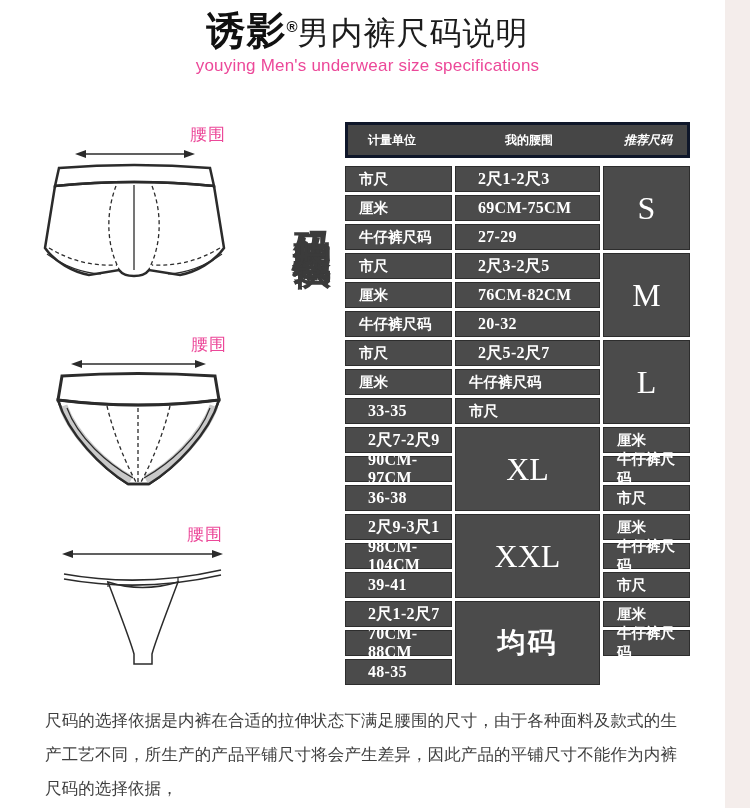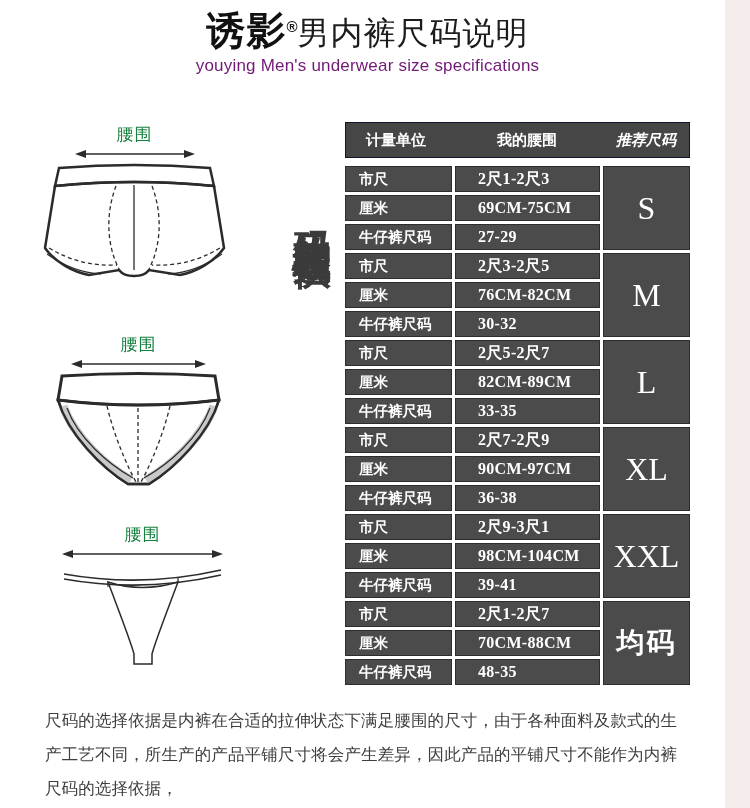--- a/index.html
+++ b/index.html
@@ -9,45 +9,45 @@
     overflow:hidden; font-family:"Liberation Sans", sans-serif; margin:0 auto;
   }
   .pink-band { position:absolute; right:0; top:0; width:25px; height:808px; background:#f4edeb; }
 
   
   .hdr { position:absolute; top:6px; left:0; width:735px; text-align:center; color:#111; }
   .hdr .title-line { font-size:32px; line-height:42px; white-space:nowrap; }
   .hdr .brand { font-weight:900; font-size:39px; letter-spacing:1px; font-family:"DejaVu Sans", sans-serif; }
   .hdr sup { font-size:15px; vertical-align:super; font-weight:700; }
   .hdr .ttl { font-weight:500; letter-spacing:1px; color:#1c1c1c; }
-  .hdr .subtitle { font-size:17px; color:#701a75; margin-top:2px; letter-spacing:0.2px; }
+  .hdr .subtitle { font-size:17px; color:#ec4899; margin-top:2px; letter-spacing:0.2px; }
 
   
   .diagram { position:absolute; text-align:center; }
-  .waist-label { font-size:17px; color:#15803d; height:22px; line-height:22px; letter-spacing:1px; }
+  .waist-label { font-size:17px; color:#ec4899; height:22px; line-height:22px; letter-spacing:1px;text-align:right; }
   .arrow-svg { display:block; margin:2px auto 2px auto; }
   .art { display:block; margin:0 auto; }
   .d1 { left:43px;  top:124px; width:183px; }
   .d2 { left:50px;  top:334px; width:177px; }
   .d3 { left:62px;  top:524px; width:161px; }
 
   
   .slogan {
     position:absolute; left:286px; top:221px;
     writing-mode:vertical-rl; text-orientation:upright;
     font-family:"DejaVu Serif","Liberation Serif",serif; font-weight:700;
     font-size:38px; letter-spacing:-3px; color:#3b3b3b; height:300px;
   }
 
   
   .size-table { position:absolute; left:345px; top:122px; width:345px; }
   .thead {
     display:grid; grid-template-columns:107px 148px 90px; align-items:center;
-    height:36px; background:#464646; border:1px solid #0f172a; color:#fff;
-    font-weight:700; font-size:15px; margin-bottom:8px;
+    height:36px; background:#464646; border:3px solid #0f172a; color:#fff;
+    font-weight:700; font-size:12px; margin-bottom:8px;
   }
   .thead span:nth-child(1){ padding-left:20px; }
   .thead span:nth-child(2){ text-align:center; }
   .thead span:nth-child(3){ text-align:center;font-style:italic; }
   .tbody { display:grid; grid-template-columns:107px 145px 87px; gap:3px; grid-auto-rows:26px;border-radius:8px; }
   .cell { background:#4b4b4b; border:1px solid #2d2d2d; color:#fff; display:flex; align-items:center; }
   .cell.label { padding-left:13px; font-weight:700; font-size:14.5px; }
   .cell.value { padding-left:22px; font-weight:700; font-size:16px; font-family:"Liberation Serif",serif; letter-spacing:0.3px; }
   .cell.size  { grid-row:span 3; justify-content:center; font-family:"Liberation Serif",serif; font-size:32px; }
   .cell.size.cn { font-size:28px; font-family:"Liberation Sans",sans-serif; font-weight:700; letter-spacing:2px; }
@@ -145,26 +145,25 @@
         <div class="cell label">厘米</div>
         <div class="cell value">69CM-75CM</div>
         <div class="cell label">牛仔裤尺码</div>
         <div class="cell value">27-29</div>
         <div class="cell label">市尺</div>
         <div class="cell value">2尺3-2尺5</div>
         <div class="cell size">M</div>
         <div class="cell label">厘米</div>
         <div class="cell value">76CM-82CM</div>
         <div class="cell label">牛仔裤尺码</div>
-        <div class="cell value">30-32</div>
+        <div class="cell value">20-32</div>
         <div class="cell label">市尺</div>
         <div class="cell value">2尺5-2尺7</div>
         <div class="cell size">L</div>
         <div class="cell label">厘米</div>
-        <div class="cell value">82CM-89CM</div>
         <div class="cell label">牛仔裤尺码</div>
         <div class="cell value">33-35</div>
         <div class="cell label">市尺</div>
         <div class="cell value">2尺7-2尺9</div>
         <div class="cell size">XL</div>
         <div class="cell label">厘米</div>
         <div class="cell value">90CM-97CM</div>
         <div class="cell label">牛仔裤尺码</div>
         <div class="cell value">36-38</div>
         <div class="cell label">市尺</div>

